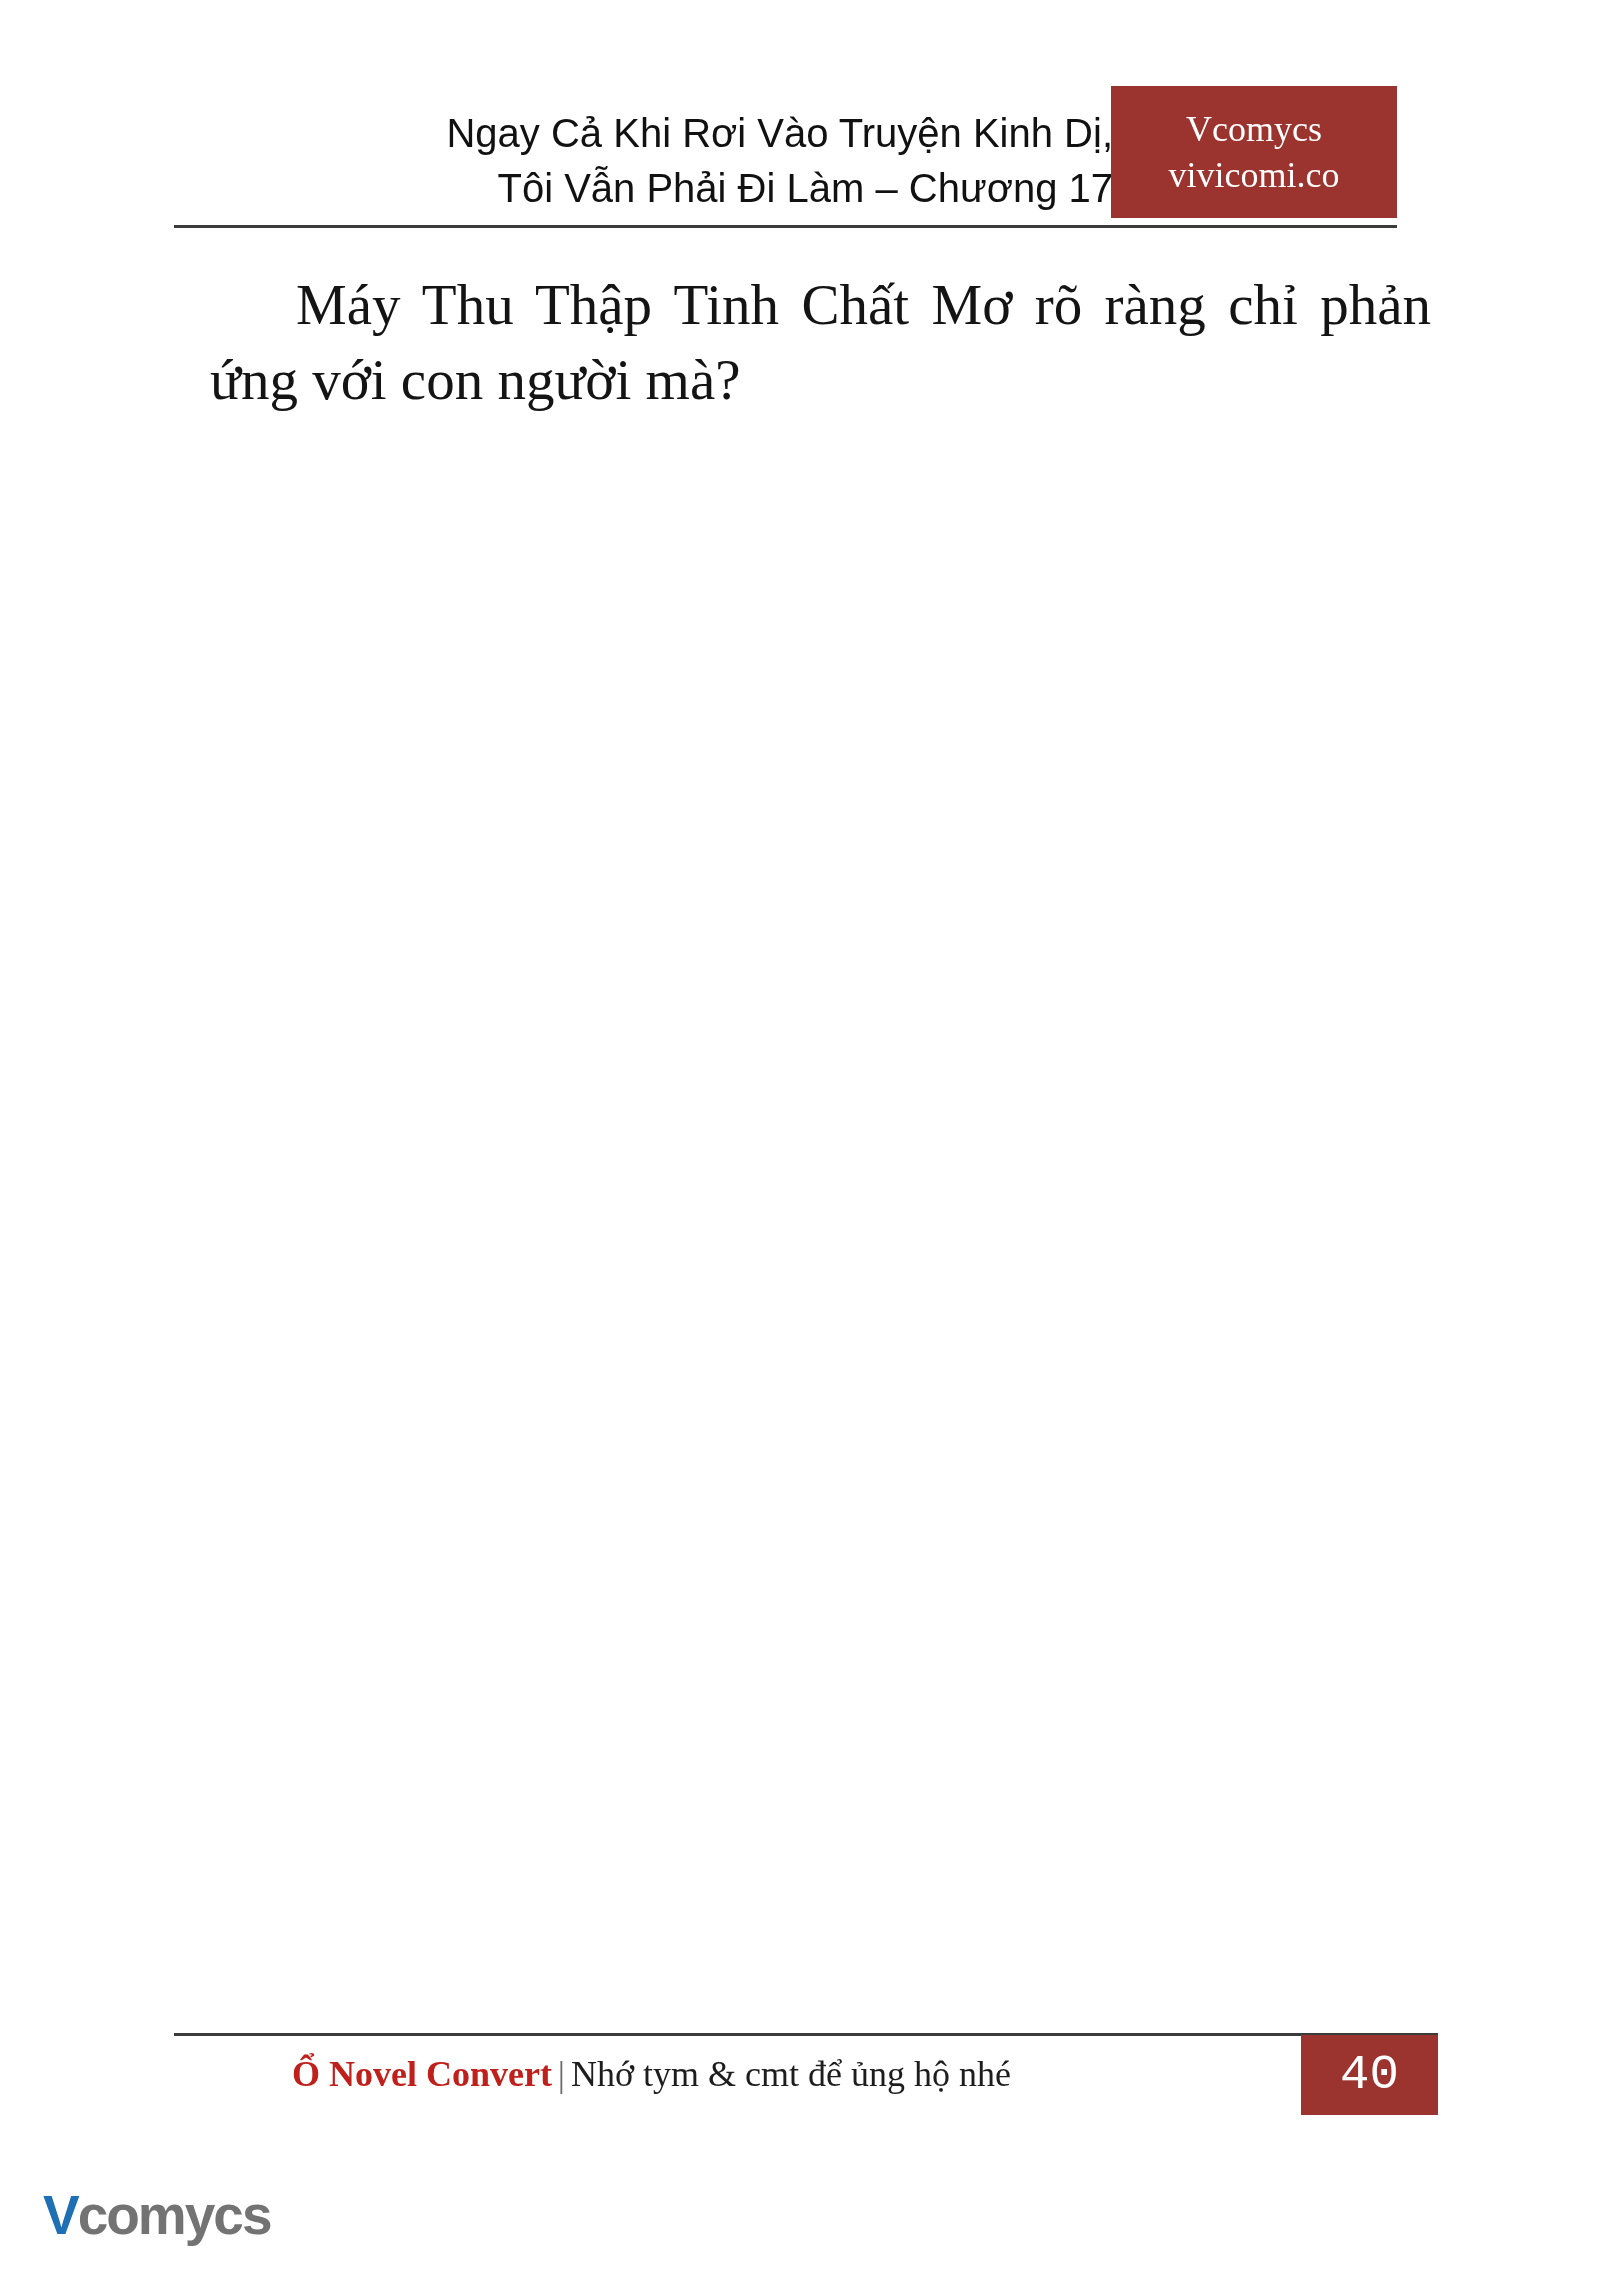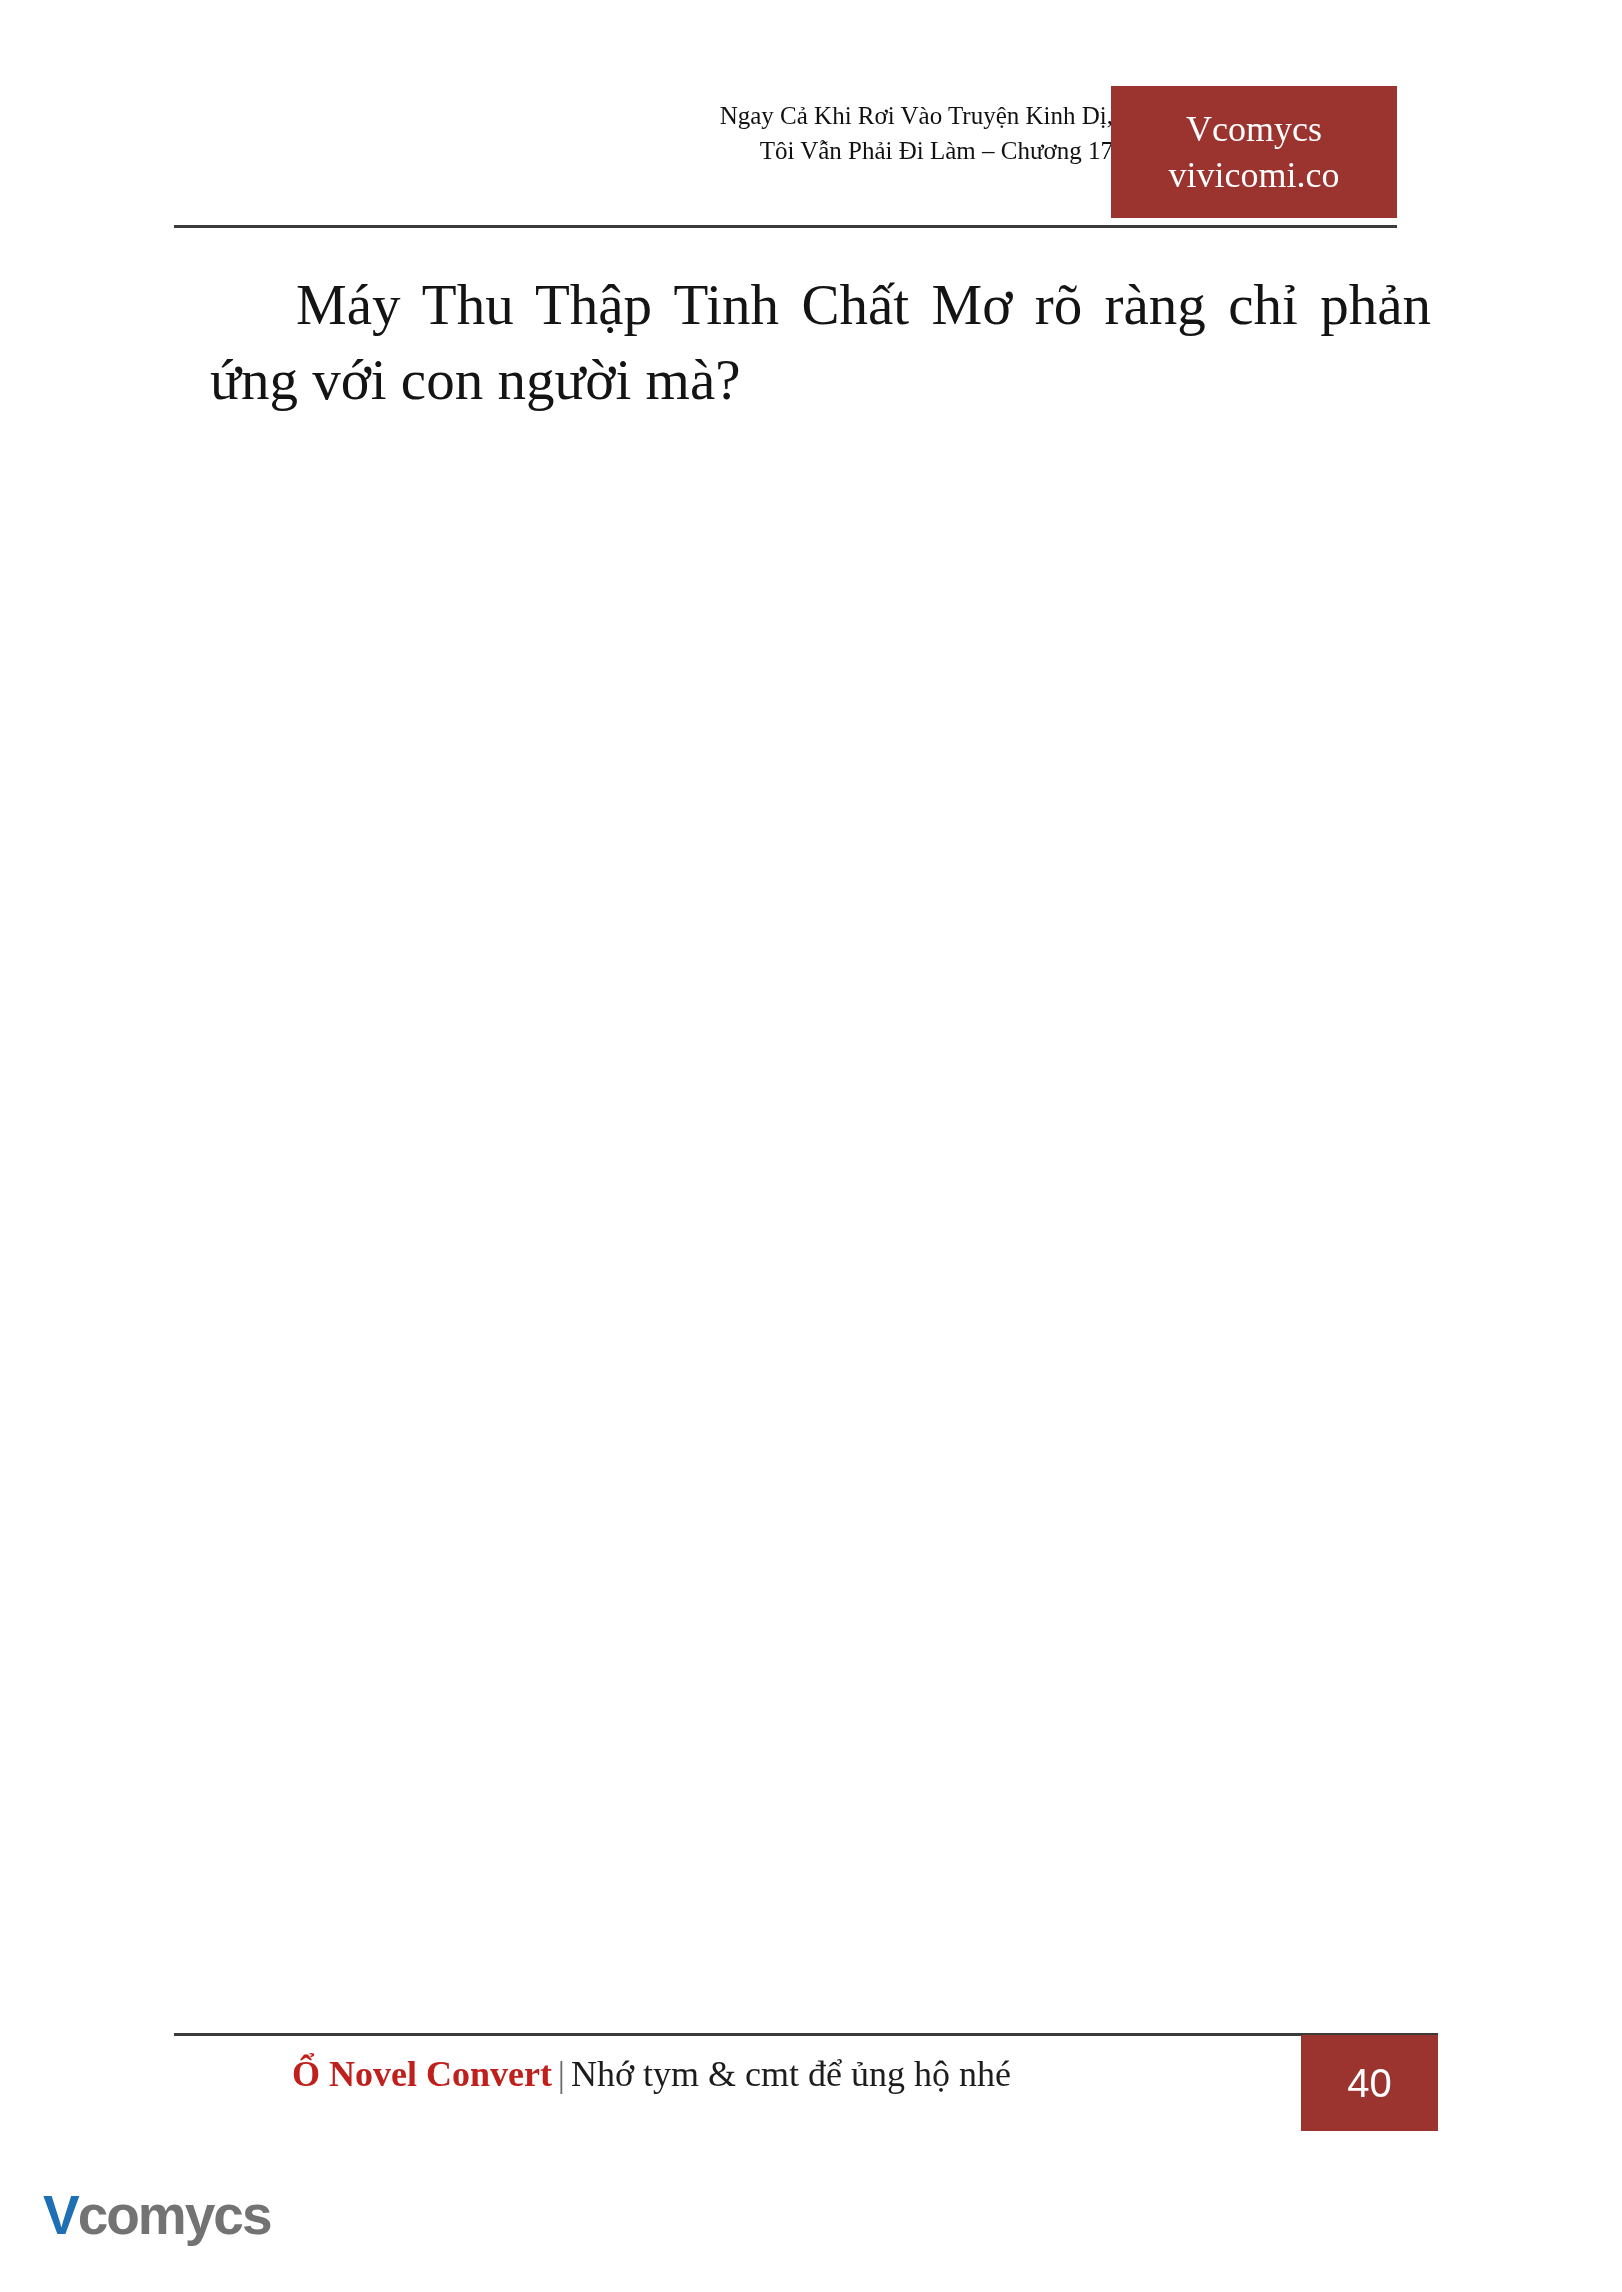--- a/index.html
+++ b/index.html
@@ -28,27 +28,27 @@
   .header {
     position: absolute;
     left: 174px;
     top: 94px;
     width: 1223px;
     height: 129px;
   }
   .header-title {
     position: absolute;
     right: 284px;
-    top: 5px;
+    top: 12px;
     width: 814px;
     text-align: right;
-    font-size: 25px;
+    font-size: 40px;
     line-height: 1.38;
     color: #111111;
-    font-family: Liberation Serif, serif;
+    font-family: Liberation Sans, sans-serif;
   }
   .header-title .line {
     display: block;
     white-space: nowrap;
   }
   .header-badge {
     position: absolute;
     right: 0;
     top: -7.8px;
     width: 286px;
@@ -136,28 +136,28 @@
     padding: 0 5.9px;
   }
   .footer-note {
     color: #1d1d1d;
   }
   .page-number {
     position: absolute;
     right: 0;
     top: -11.8px;
     width: 137px;
-    height: 96px;
+    height: 80px;
     background: #9b332f;
     color: #ffffff;
-    font-size: 40px;
+    font-size: 49px;
     display: flex;
     align-items: center;
     justify-content: center;
-    font-family: Liberation Sans, sans-serif;
+    font-family: Liberation Mono, monospace;
   }
 
   
   .watermark {
     position: absolute;
     left: 43px;
     top: 2188px;
     width: 216px;
     height: 76px;
   }

